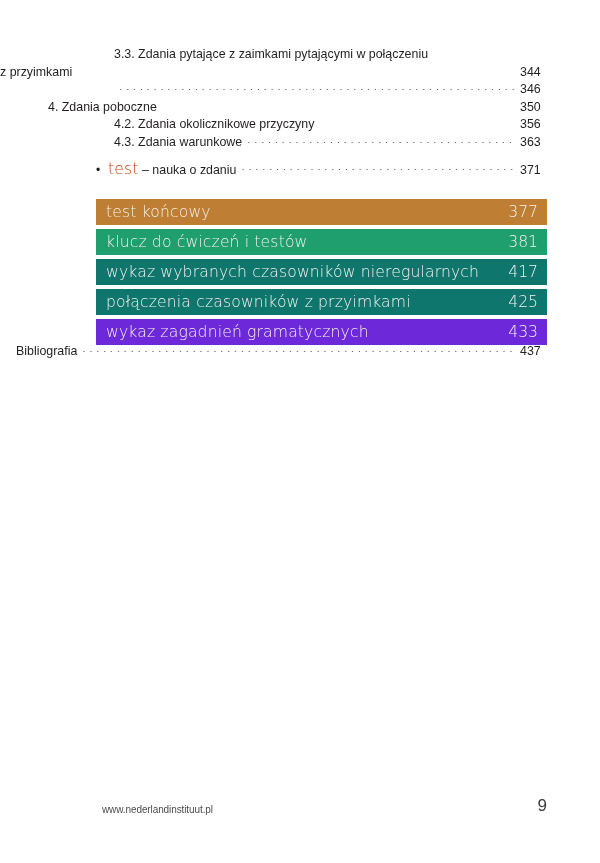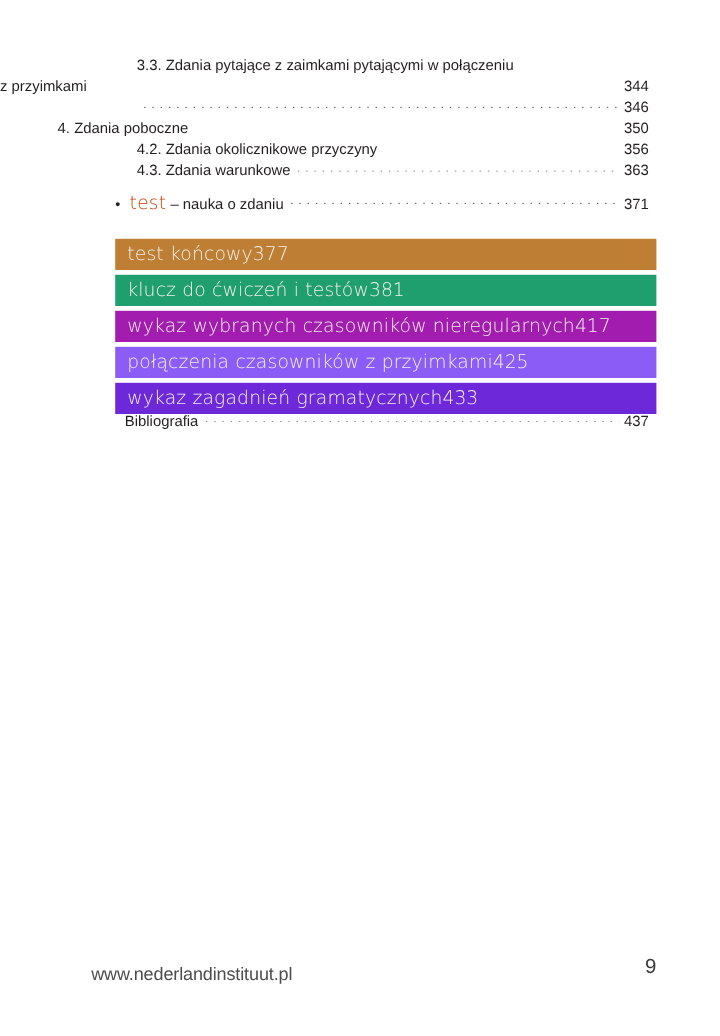--- a/index.html
+++ b/index.html
@@ -92,36 +92,36 @@
   .toc-row.bullet .softword {
     font-family: "DejaVu Sans", sans-serif;
     font-size: 15.5px;
     font-weight: 300;
     color: #c2410c;
     letter-spacing: 0.2px;
   }
 
   
   .toc-row.biblio {
-    padding-left: 104px;
     margin-top: 14px;
     font-size: 12.4px;
+    margin-left: 16px;
   }
 
   
   .bars {
     position: absolute;
     left: 96px;
     top: 199px;
     width: 451px;
   }
   .bar {
     display: flex;
     align-items: center;
-    justify-content: flex-start;
+    justify-content: space-between;
     height: 26px;
     margin-bottom: 4px;
     padding: 0 9px 0 10px;
     box-sizing: border-box;
     color: #ffffff;
   }
   .bar .bar-label {
     font-family: "DejaVu Sans", sans-serif;
     font-weight: 300;
     font-size: 15.6px;
@@ -140,23 +140,23 @@
   
   .footer {
     position: absolute;
     left: 0;
     top: 800px;
     width: 600px;
     height: 30px;
   }
   .footer .site {
     position: absolute;
-    left: 76px;
+    left: 102px;
     top: 4px;
-    font-size: 15px;
+    font-size: 10px;
     color: #4d4d4d;
     letter-spacing: -0.1px;
   }
   .footer .folio {
     position: absolute;
     right: 53px;
     top: -4px;
     font-size: 17px;
     color: #3b3b3b;
   }
@@ -217,26 +217,26 @@
     <div class="bar" style="background:#be7f35">
       <span class="bar-label">test końcowy</span>
       <span class="bar-page">377</span>
     </div>
 
     <div class="bar" style="background:#1f9e6e">
       <span class="bar-label">klucz do ćwiczeń i testów</span>
       <span class="bar-page">381</span>
     </div>
 
-    <div class="bar" style="background:#a21caf">
+    <div class="bar" style="background:#0f766e">
       <span class="bar-label">wykaz wybranych czasowników nieregularnych</span>
       <span class="bar-page">417</span>
     </div>
 
-    <div class="bar" style="background:#8b5cf6">
+    <div class="bar" style="background:#0f766e">
       <span class="bar-label">połączenia czasowników z przyimkami</span>
       <span class="bar-page">425</span>
     </div>
 
     <div class="bar" style="background:#6d28d9">
       <span class="bar-label">wykaz zagadnień gramatycznych</span>
       <span class="bar-page">433</span>
     </div>
   </div>
 

